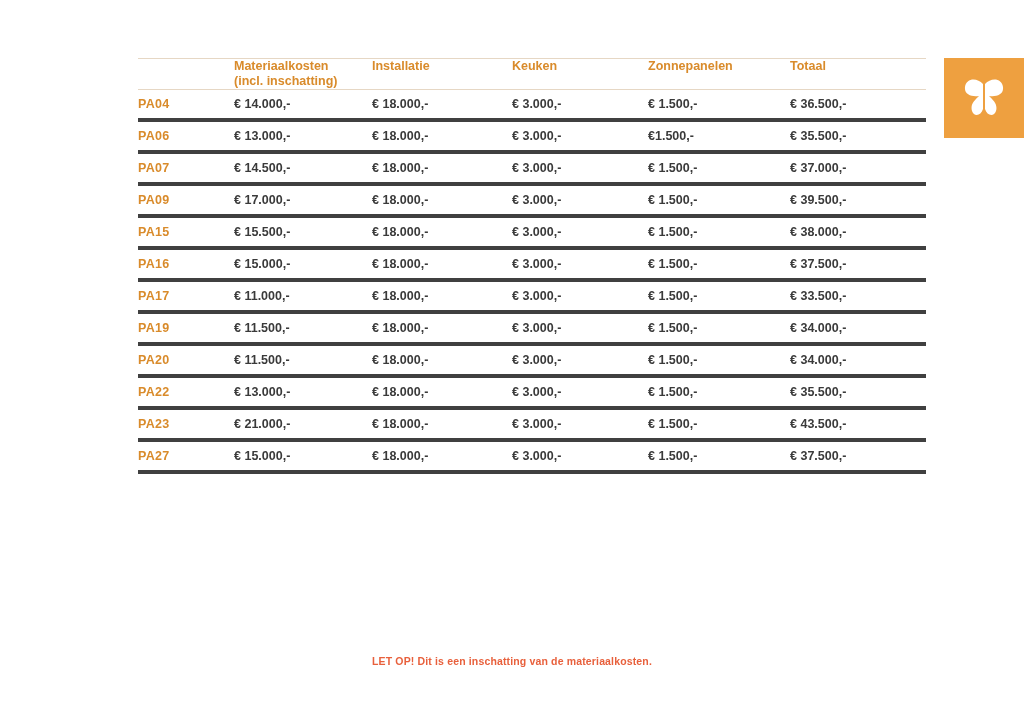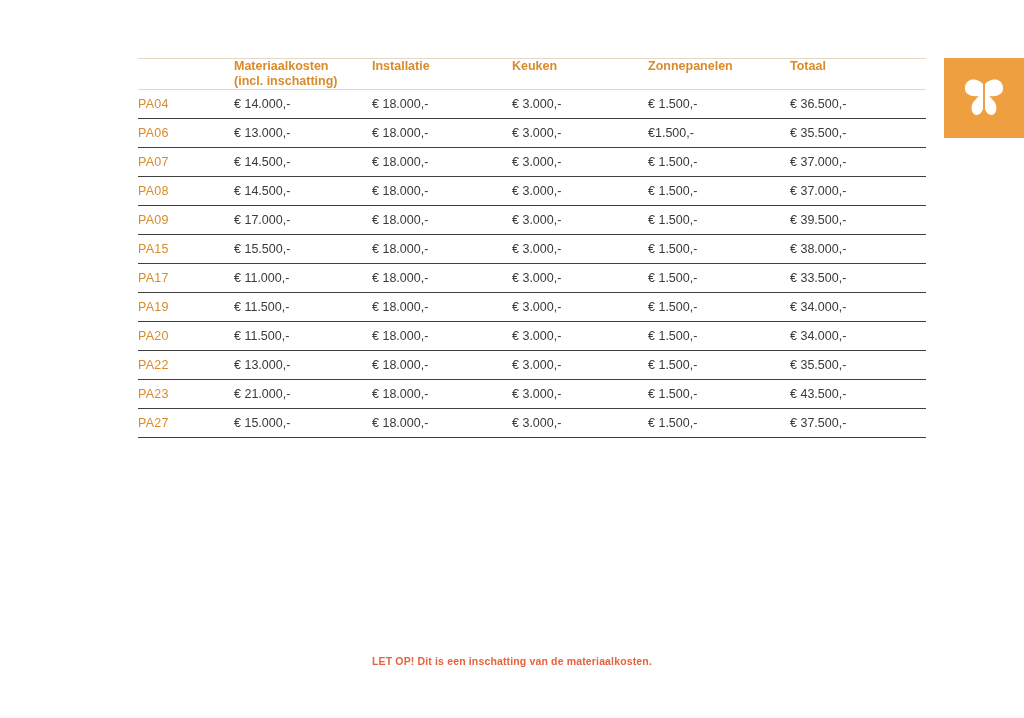--- a/index.html
+++ b/index.html
@@ -70,21 +70,22 @@
     padding-bottom: 12px;
     padding-top: 10px;
   }
 
   thead tr {
     border-top: 1px solid #e6d7c4;
     border-bottom: 1px solid #e6d7c4;
   }
 
   tbody tr {
-    border-bottom: 1px solid #404040;
+    border-bottom: 4px solid #404040;
+    font-weight: bold;
   }
 
   tbody td {
     font-size: 12.5px;
     color: #3a3a3a;
     height: 28px;
     line-height: 28px;
     white-space: nowrap;
   }
 
@@ -174,42 +175,42 @@
         </tr>
         <tr>
           <td class="code">PA07</td>
           <td>€ 14.500,-</td>
           <td>€ 18.000,-</td>
           <td>€ 3.000,-</td>
           <td>€ 1.500,-</td>
           <td>€ 37.000,-</td>
         </tr>
         <tr>
-          <td class="code">PA08</td>
-          <td>€ 14.500,-</td>
-          <td>€ 18.000,-</td>
-          <td>€ 3.000,-</td>
-          <td>€ 1.500,-</td>
-          <td>€ 37.000,-</td>
-        </tr>
-        <tr>
           <td class="code">PA09</td>
           <td>€ 17.000,-</td>
           <td>€ 18.000,-</td>
           <td>€ 3.000,-</td>
           <td>€ 1.500,-</td>
           <td>€ 39.500,-</td>
         </tr>
         <tr>
           <td class="code">PA15</td>
           <td>€ 15.500,-</td>
           <td>€ 18.000,-</td>
           <td>€ 3.000,-</td>
           <td>€ 1.500,-</td>
           <td>€ 38.000,-</td>
+        </tr>
+        <tr>
+          <td class="code">PA16</td>
+          <td>€ 15.000,-</td>
+          <td>€ 18.000,-</td>
+          <td>€ 3.000,-</td>
+          <td>€ 1.500,-</td>
+          <td>€ 37.500,-</td>
         </tr>
         <tr>
           <td class="code">PA17</td>
           <td>€ 11.000,-</td>
           <td>€ 18.000,-</td>
           <td>€ 3.000,-</td>
           <td>€ 1.500,-</td>
           <td>€ 33.500,-</td>
         </tr>
         <tr>

